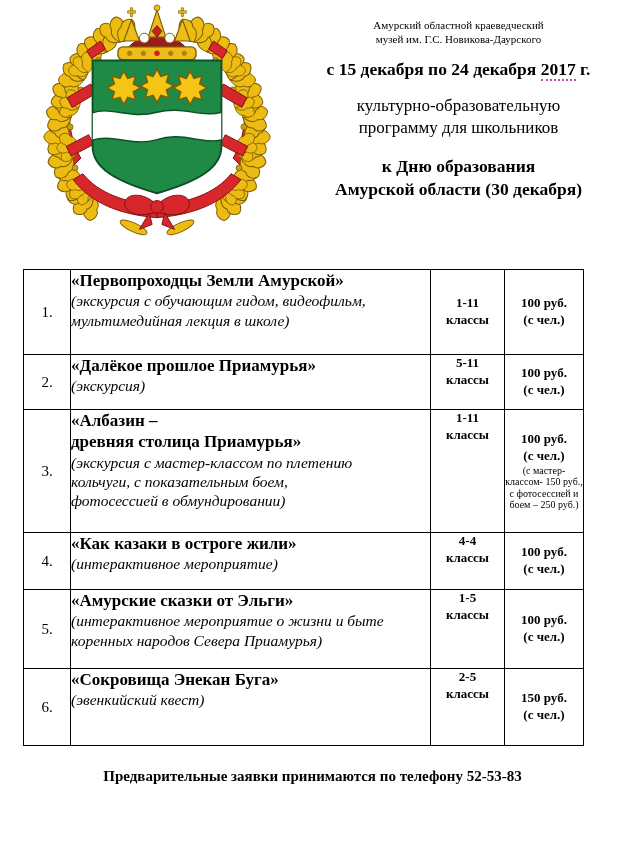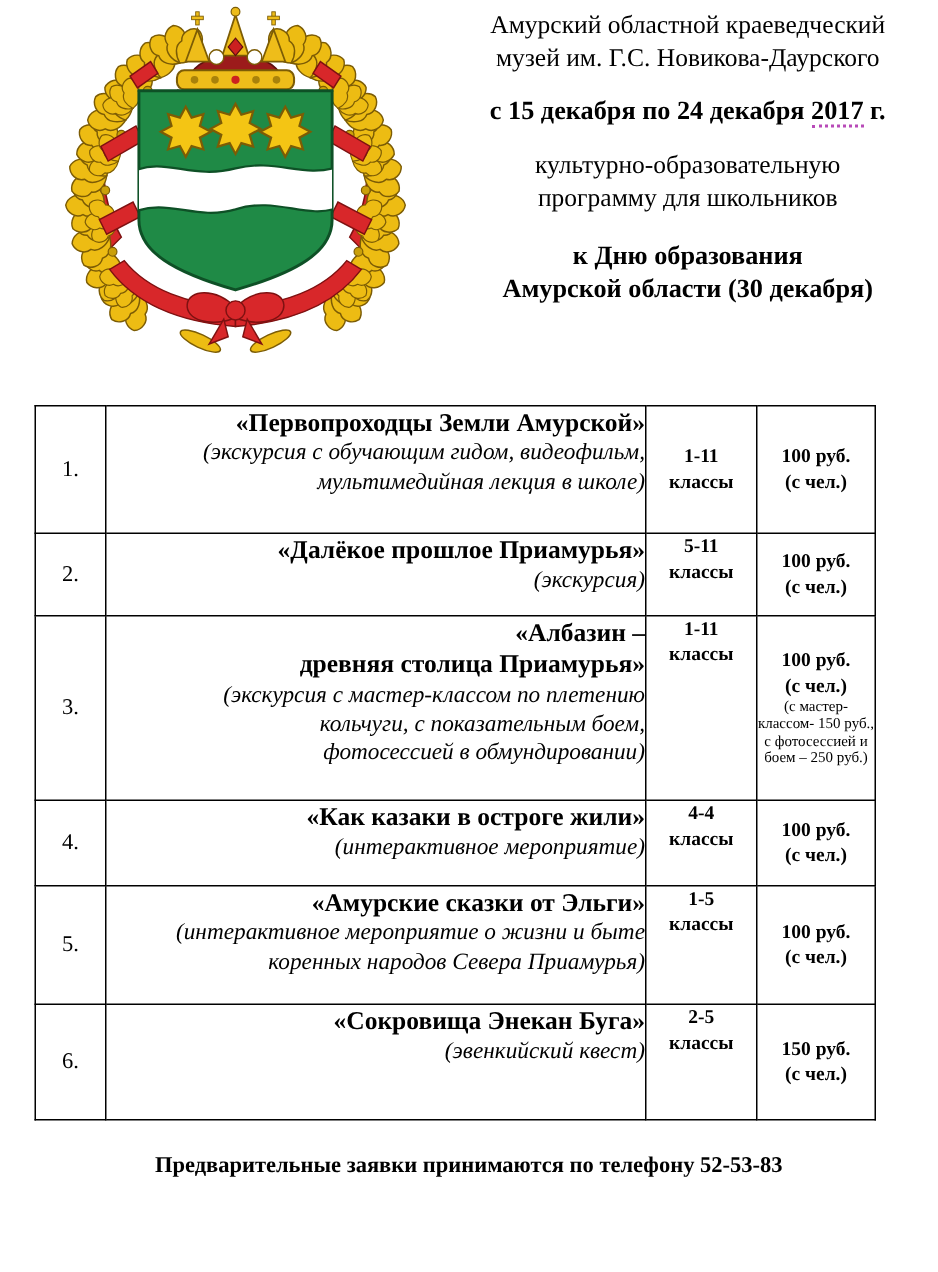--- a/index.html
+++ b/index.html
@@ -3,33 +3,33 @@
 <meta charset="utf-8">
 <style>
   html,body{margin:0;padding:0;background:#ffffff;}
   body{width:625px;height:848px;font-family:"Liberation Serif","DejaVu Serif",serif;color:#000;}
   .page{position:relative;width:625px;height:848px;overflow:hidden;background:#fff;}
 
   
   .header{display:flex;align-items:flex-start;}
   .emblem{width:292px;box-sizing:border-box;padding:2px 0 0 30px;flex:none;}
   .header-text{flex:1;text-align:center;padding-top:6px;}
-  .museum{font-size:17px;line-height:1.28;margin:0;white-space:pre-line;}
+  .museum{font-size:11px;line-height:1.28;margin:12px;white-space:pre-line;}
   .offers{font-size:17px;margin:15px 0 0;}
   .dates{font-size:17.5px;font-weight:bold;margin:13px 0 0;}
   .spell{border-bottom:2px dotted #b84ab8;padding-bottom:0px;margin-top:23px;}
   .program{font-size:17px;line-height:1.3;margin:15px 0 16px;white-space:pre-line;}
   .main-title{font-size:25px;font-weight:bold;line-height:1.25;margin:17px 0 0;white-space:pre-line;}
   .dedication{font-size:17.5px;font-weight:bold;line-height:1.3;margin:13px 0 0;white-space:pre-line;}
 
   
   table.events{border-collapse:collapse;table-layout:fixed;width:560px;margin:21px 0 0 23px;}
   table.events td{border:1.5px solid #000;padding:0;box-sizing:border-box;}
   .c-num{width:47px;text-align:center;vertical-align:middle;font-size:15px;}
-  .c-event{width:360px;text-align:right;vertical-align:top;padding:3px 6px 0 6px;}
+  .c-event{width:360px;text-align:left;vertical-align:top;padding:3px 6px 0 6px;}
   .c-class{width:74px;text-align:center;vertical-align:top;font-weight:bold;font-size:13px;
            line-height:1.3;padding-top:5px;white-space:pre-line;}
   .c-class.v-mid{vertical-align:middle;padding-top:0;}
   .c-price{width:79px;text-align:center;vertical-align:middle;padding:2px 2px;}
   .ev-title{font-weight:bold;font-size:17px;line-height:1.25;white-space:pre-line;}
   .ev-sub{font-style:italic;font-size:15.5px;line-height:1.25;white-space:pre-line;}
   .price-main{font-weight:bold;font-size:13px;line-height:1.3;white-space:pre-line;}
   .price-note{font-size:10px;line-height:1.15;}
   tr.r0{height:85px;} tr.r1{height:55px;} tr.r2{height:123px;}
   tr.r3{height:57px;} tr.r4{height:79px;} tr.r5{height:77px;}

